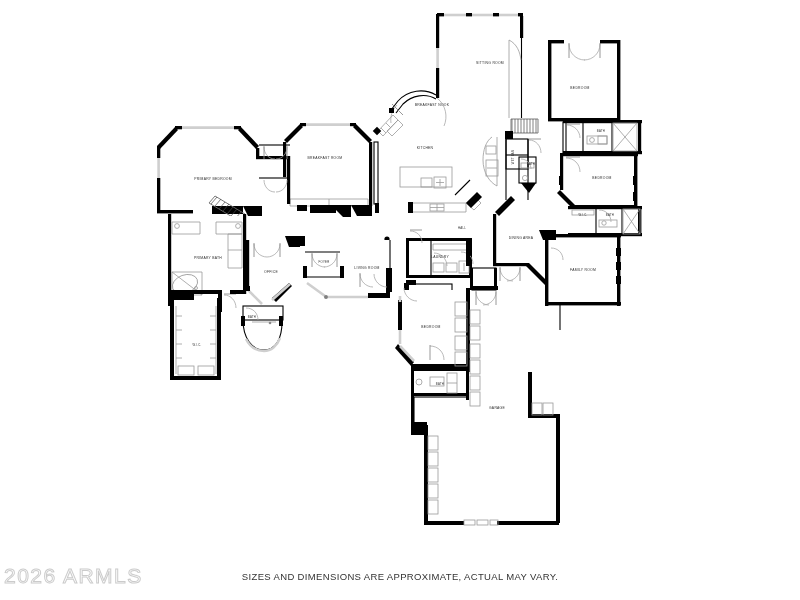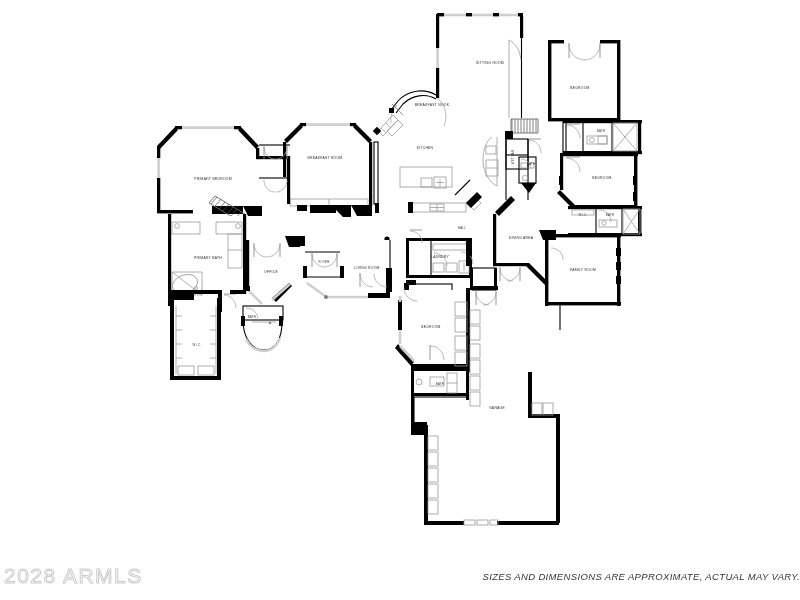--- a/index.html
+++ b/index.html
@@ -51,26 +51,25 @@
     dominant-baseline: middle;
   }
   .room-label.small { font-size: 2.8px; }
 
   
   #footer-note {
     position: absolute;
     left: 0;
     right: 0;
     bottom: 18px;
-    text-align: right;
+    text-align: center;
     font-size: 9.5px;
     letter-spacing: 0.35px;
     color: #333333;
     font-family: "Liberation Sans", sans-serif;
-    font-style: italic;
   }
 
   #watermark {
     position: absolute;
     left: 4px;
     bottom: 12px;
     font-size: 21px;
     letter-spacing: 1.5px;
     font-family: "Liberation Sans", sans-serif;
     color: transparent;
@@ -565,13 +564,13 @@
       <text class="room-label" x="431" y="327">BEDROOM</text>
       <text class="room-label small" x="440" y="384">BATH</text>
       <text class="room-label" x="497" y="408">GARAGE</text>
     </g>
 
   </svg>
 </div>
 
 <div id="footer-note">SIZES AND DIMENSIONS ARE APPROXIMATE, ACTUAL MAY VARY.</div>
 
-<div id="watermark">2028 ARMLS</div>
+<div id="watermark">2026 ARMLS</div>
 
 </body></html>

